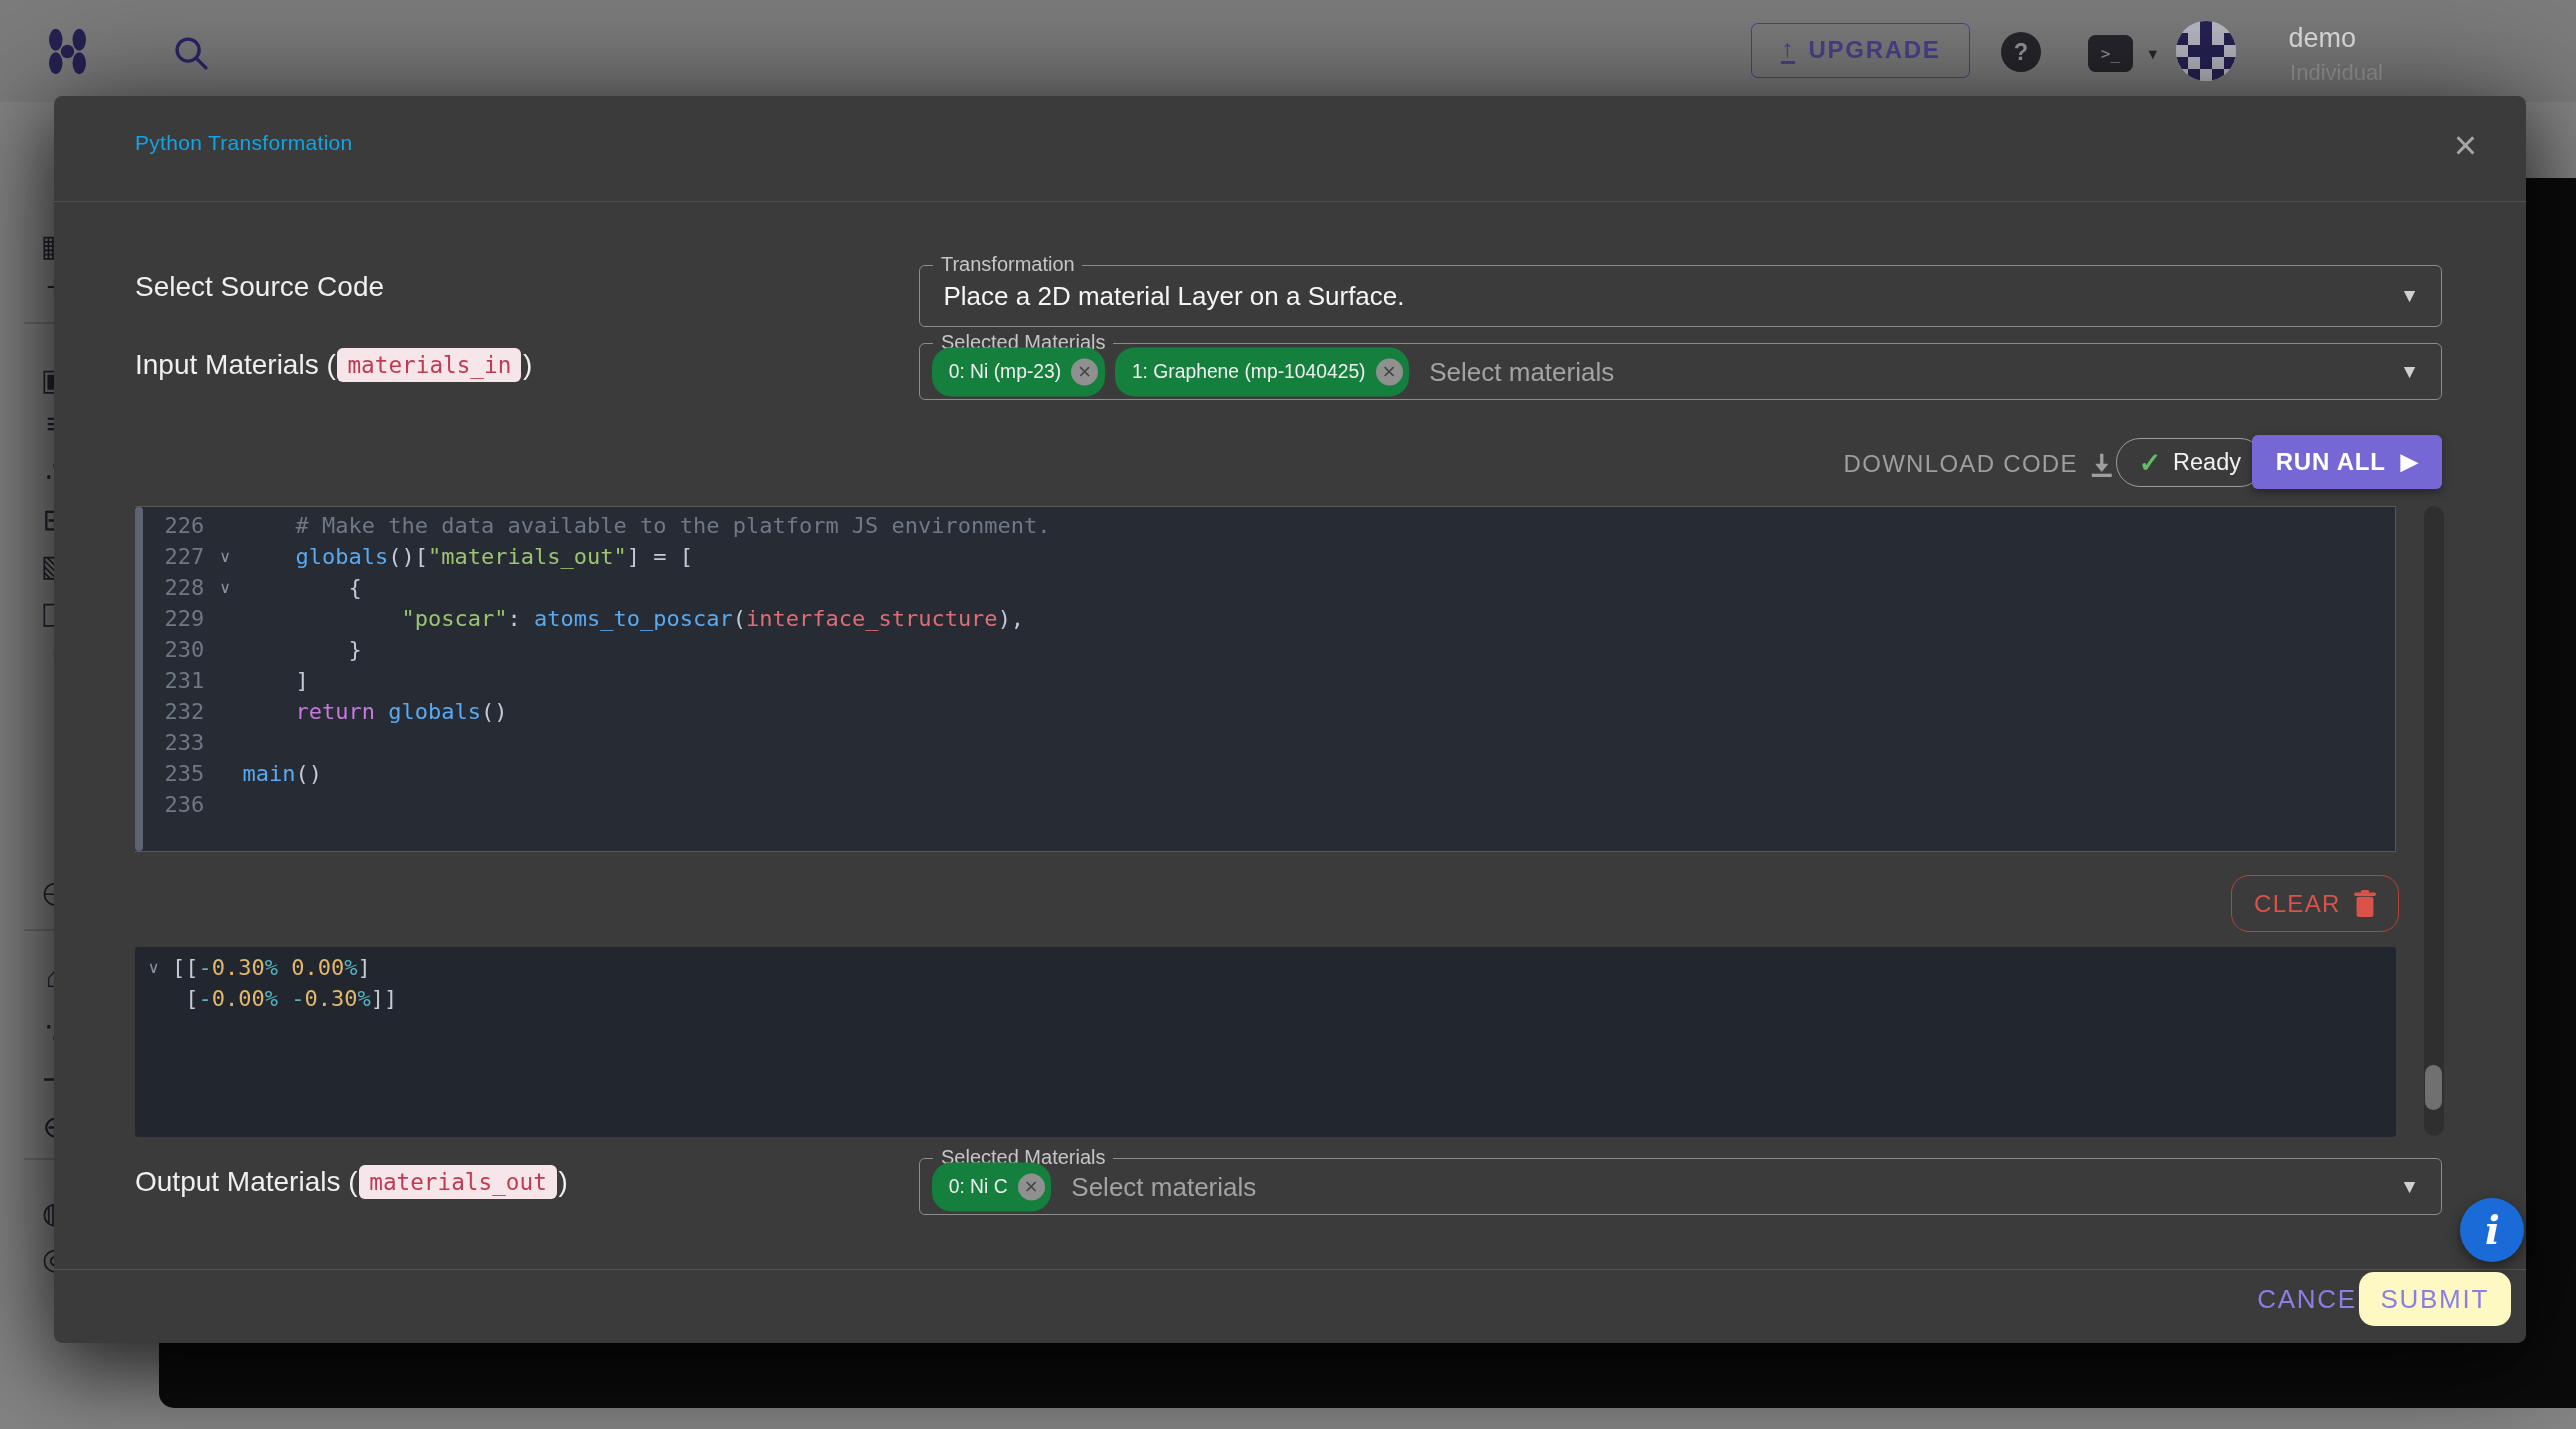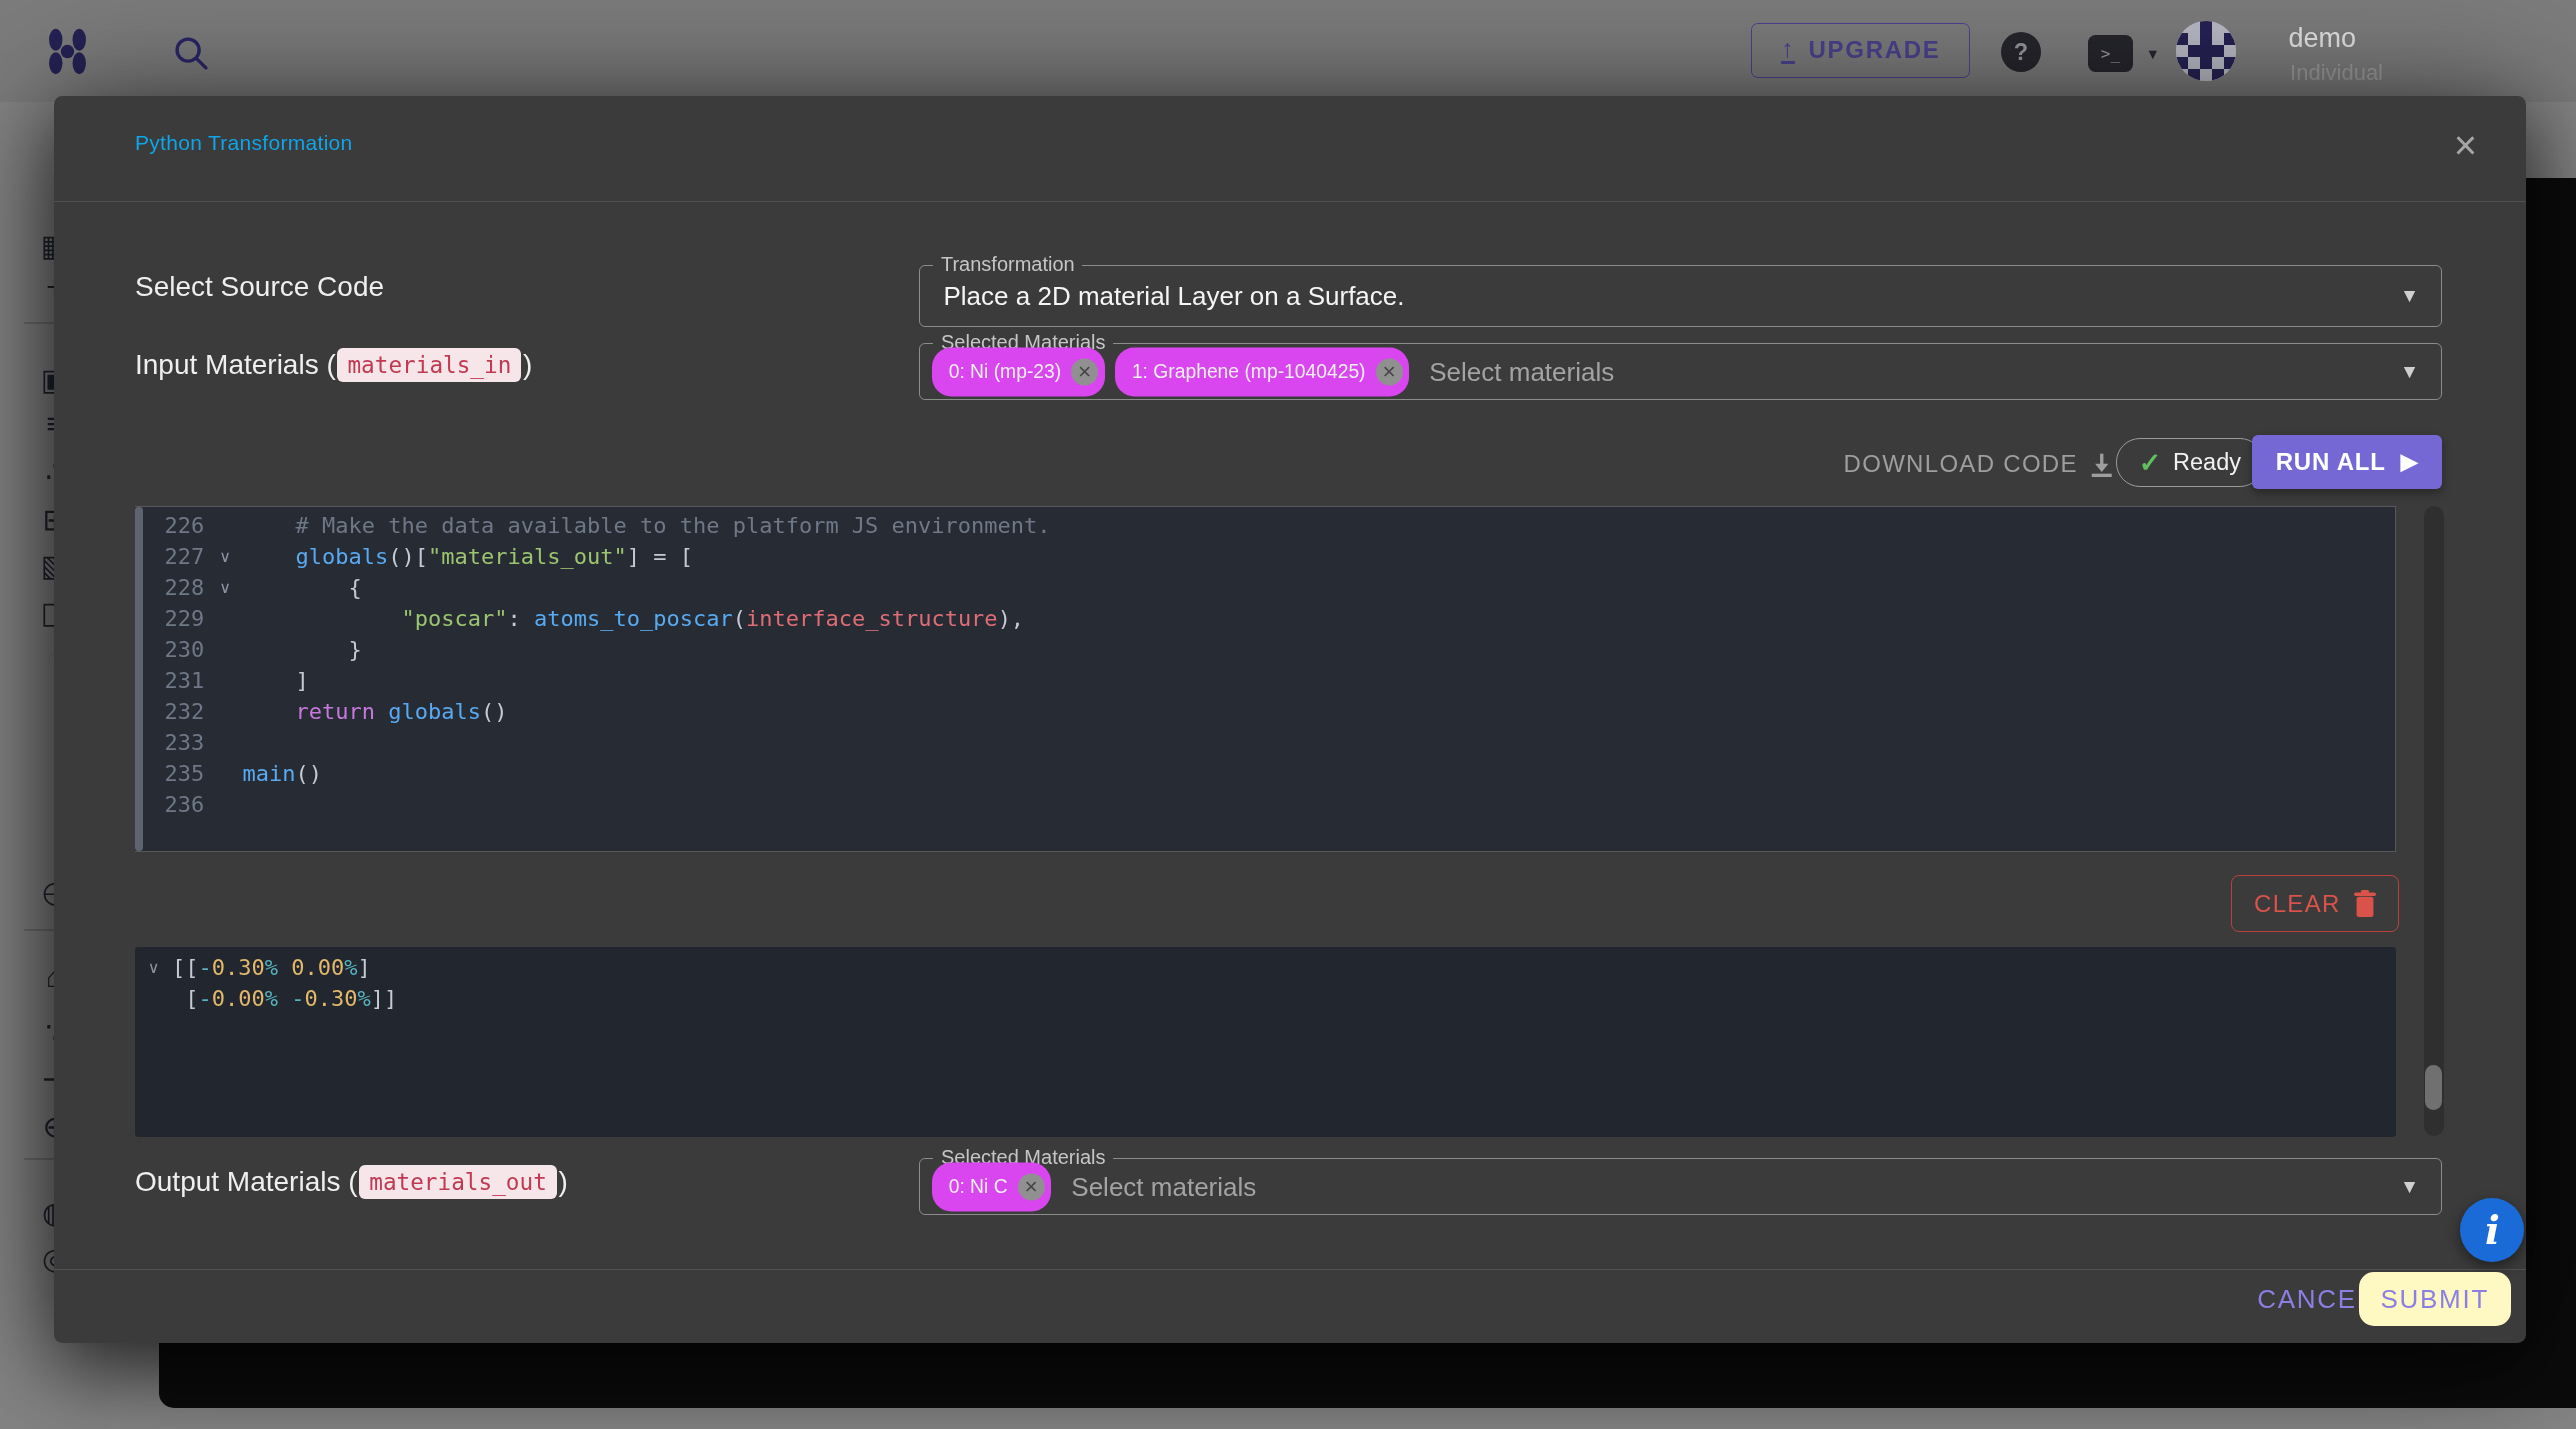--- a/index.html
+++ b/index.html
@@ -62,21 +62,21 @@
 
   .field { position:absolute; left:865px; width:1523px; border:0.8px solid #8d8d8d; border-radius:5.9px; }
   .field-label {
     position:absolute; top:-12.6px; left:13.4px; background:#3b3b3b; padding:0 7.6px;
     font-size:20px; color:#c6c6c6;
   }
   .field-caret { position:absolute; right:22px; top:50%; transform:translateY(-50%); font-size:19.3px; color:#cfcfcf; }
   .sel-value { position:absolute; left:23.5px; top:50%; transform:translateY(-50%); font-size:26px; color:#f5f5f5; }
   .chip-row { position:absolute; left:11.7px; top:50%; transform:translateY(-50%); display:flex; align-items:center; }
   .chip {
-    height:49px; border-radius:19.3px; background:#d946ef; color:#f0f0f0;
+    height:49px; border-radius:19.3px; background:#15803d; color:#f0f0f0;
     font-size:19.3px; display:flex; align-items:center; padding:0 6.7px 0 17px; margin-right:10px;
   }
   .chip-x {
     width:27px; height:27px; border-radius:50%; background:#909090; color:#454545;
     font-size:22.7px; line-height:25px; text-align:center; margin-left:10px; cursor:pointer;
   }
   .placeholder { font-size:26px; color:#a3a3a3; margin-left:10px; }
 
   
   .dl-btn {
@@ -114,21 +114,21 @@
   .ed-code, .c-code {
     font-family:"DejaVu Sans Mono", monospace; font-size:22px; line-height:31px;
     white-space:pre; color:#c3cad6;
   }
   .tk-comment{color:#6e7887} .tk-fn{color:#58aaf2} .tk-str{color:#9cc56f}
   .tk-var{color:#e06c75} .tk-kw{color:#c678dd} .tk-num{color:#e2b86b}
   .tk-op{color:#56b6c2} .tk-plain{color:#c3cad6}
 
   .clear-btn {
     position:absolute; right:45px; top:369px; height:57px; padding:0 22px;
-    border:1.7px solid #b8423b; border-radius:8px; color:#d9534a; font-size:24px;
+    border:1.7px solid #b8423b; border-radius:18px; color:#d9534a; font-size:24px;
     font-weight:500; letter-spacing:1.3px; display:flex; align-items:center; gap:13.4px; cursor:pointer;
   }
   #console {
     position:absolute; left:0; top:441px; width:2261px; height:190px;
     background:#22262e; border-radius:3.4px; padding-top:5px; overflow:hidden;
   }
   .c-line { display:flex; height:31px; }
   .c-line.hl { background:#2e3440; }
   .c-gut { width:37px; text-align:center; font-size:16px; line-height:31px; color:#8a93a3; flex:none; cursor:pointer; }
   .runner-track { position:absolute; right:0; top:0; width:20px; height:630px; background:#2f2f2f; border-radius:10px; }

